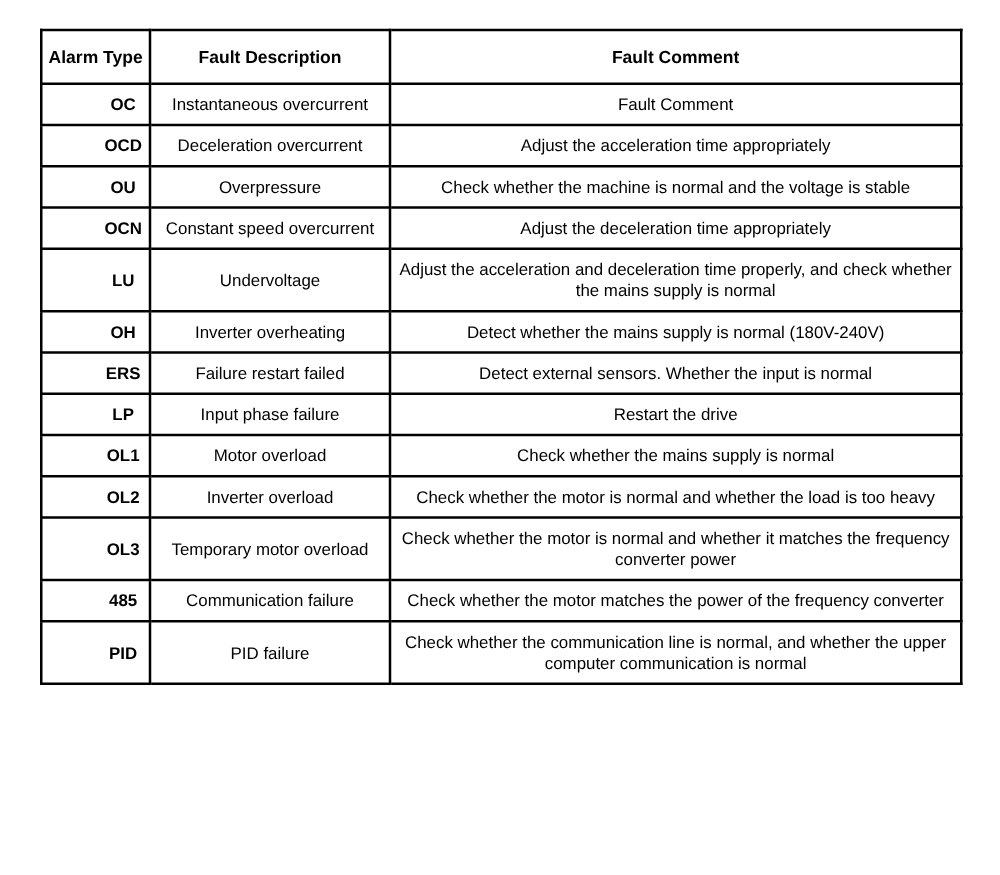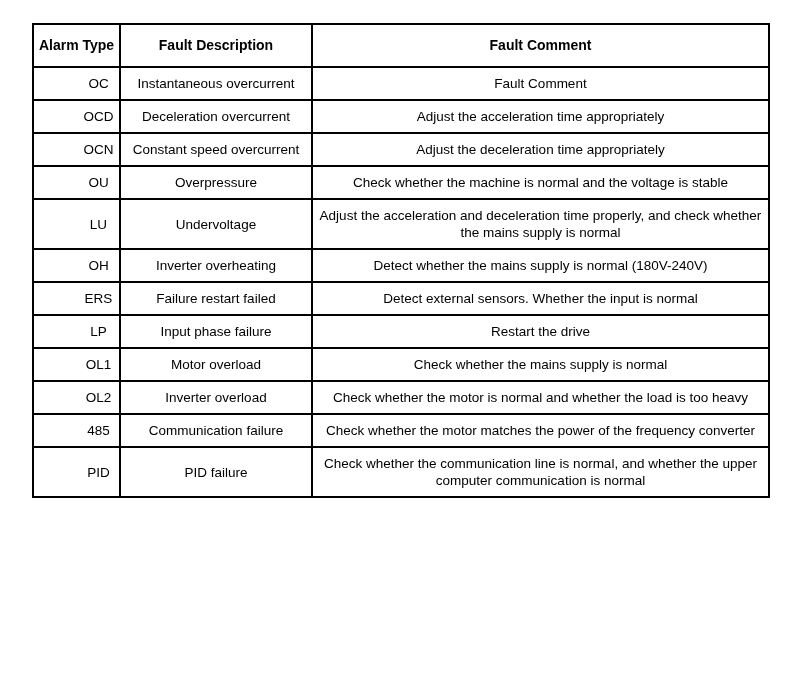--- a/index.html
+++ b/index.html
@@ -39,21 +39,21 @@
     background: #ffffff;
     word-wrap: break-word;
     margin-left: 36px;
   }
   table.fault-table th {
     font-weight: bold;
     font-size: 14px;
     padding: 12px 4px;
   }
   table.fault-table td.cell-type {
-    font-weight: normal;
+    font-weight: bold;
     padding-left: 48px;
   }
 </style>
 </head>
 <body>
 
 <div class="page">
   <table class="fault-table">
     <colgroup>
       <col class="col-type">
@@ -75,29 +75,29 @@
     </tr>
 
 
     <tr>
       <td class="cell-type">OCD</td>
       <td class="cell-desc">Deceleration overcurrent</td>
       <td class="cell-comment">Adjust the acceleration time appropriately</td>
     </tr>
 
     <tr>
+      <td class="cell-type">OU</td>
+      <td class="cell-desc">Overpressure</td>
+      <td class="cell-comment">Check whether the machine is normal and the voltage is stable</td>
+    </tr>
+
+    <tr>
       <td class="cell-type">OCN</td>
       <td class="cell-desc">Constant speed overcurrent</td>
       <td class="cell-comment">Adjust the deceleration time appropriately</td>
-    </tr>
-
-    <tr>
-      <td class="cell-type">OU</td>
-      <td class="cell-desc">Overpressure</td>
-      <td class="cell-comment">Check whether the machine is normal and the voltage is stable</td>
     </tr>
 
     <tr>
       <td class="cell-type">LU</td>
       <td class="cell-desc">Undervoltage</td>
       <td class="cell-comment">Adjust the acceleration and deceleration time properly, and check whether the mains supply is normal</td>
     </tr>
 
     <tr>
       <td class="cell-type">OH</td>
@@ -123,20 +123,25 @@
       <td class="cell-desc">Motor overload</td>
       <td class="cell-comment">Check whether the mains supply is normal</td>
     </tr>
 
     <tr>
       <td class="cell-type">OL2</td>
       <td class="cell-desc">Inverter overload</td>
       <td class="cell-comment">Check whether the motor is normal and whether the load is too heavy</td>
     </tr>
 
+    <tr>
+      <td class="cell-type">OL3</td>
+      <td class="cell-desc">Temporary motor overload</td>
+      <td class="cell-comment">Check whether the motor is normal and whether it matches the frequency converter power</td>
+    </tr>
 
 
     <tr>
       <td class="cell-type">485</td>
       <td class="cell-desc">Communication failure</td>
       <td class="cell-comment">Check whether the motor matches the power of the frequency converter</td>
     </tr>
 
     <tr>
       <td class="cell-type">PID</td>

